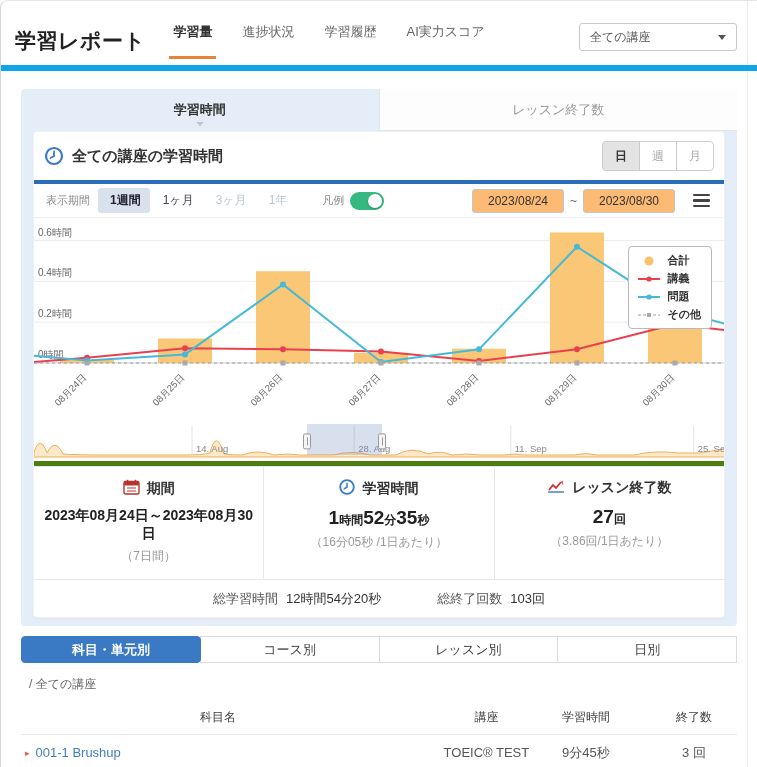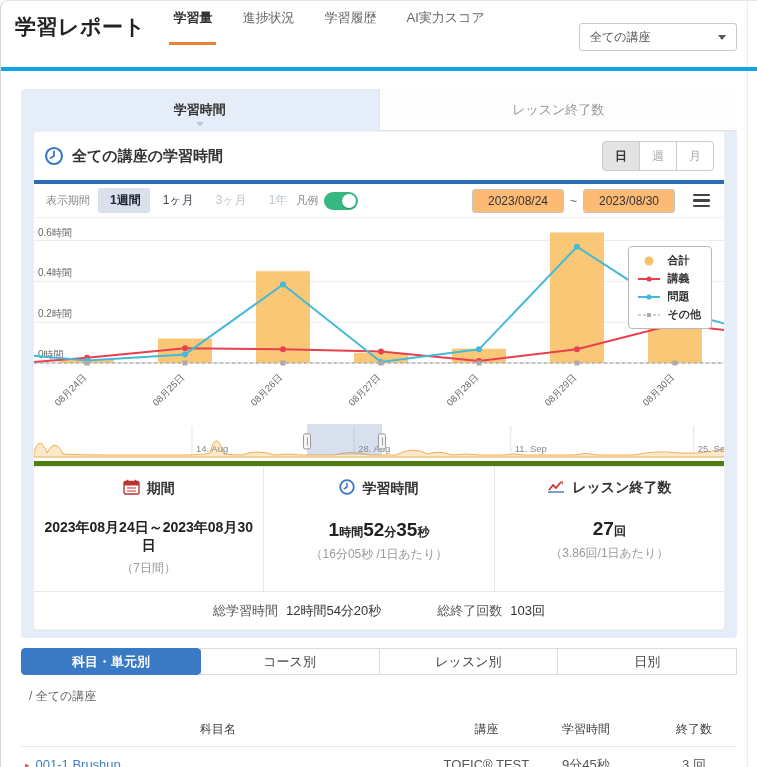--- a/index.html
+++ b/index.html
@@ -2,21 +2,21 @@
 <html><head>
 <meta charset="utf-8">
 <style>
   * { margin:0; padding:0; box-sizing:border-box; }
   html,body { width:757px; height:767px; }
   body { font-family:"Liberation Sans","DejaVu Sans",sans-serif; background:#fff; overflow:hidden; }
   .page { width:757px; height:767px; background:#fff; border-left:1px solid #d5d5d5; border-top:1px solid #e5e5e5; border-radius:8px 0 0 0; position:relative; overflow:hidden; }
   .page-right-line { position:absolute; top:0; right:9px; bottom:0; border-left:1px solid #ececec; }
 
   
-  .hdr { position:relative; padding:8px 20px 0 14px; border-bottom:4px solid #0ea5e9; height:70px; }
+  .hdr { position:relative; padding:22px 20px 0 14px; border-bottom:6px solid #0ea5e9; height:70px; }
   .hdr-row { display:flex; align-items:center; }
   .hdr-title { font-size:21px; font-weight:bold; color:#222; letter-spacing:.5px; }
   .hdr-nav { display:flex; margin-left:28px; gap:30px; }
   .hdr-nav-item { font-size:13px; color:#666; padding-bottom:18px; position:relative; cursor:pointer; white-space:nowrap; }
   .hdr-nav-item.active { color:#333; font-weight:bold; }
   .hdr-nav-item.active::after { content:""; position:absolute; left:-4px; right:-4px; bottom:0; height:3px; background:#e8833a; }
   .course-select { position:absolute; right:20px; top:22px; width:158px; height:28px; border:1px solid #c9c9c9; border-radius:3px; background:#fff; display:flex; align-items:center; padding:0 10px; font-size:12px; color:#555; cursor:pointer; }
   .caret-down { margin-left:auto; width:0; height:0; border-left:4px solid transparent; border-right:4px solid transparent; border-top:5px solid #555; }
 
   
@@ -40,21 +40,21 @@
   .gran-btn.active { background:#e3e3e3; color:#333; font-weight:bold; }
   .blue-rule { height:4px; background:#2a6db8; }
 
   
   .controls { height:34px; display:flex; align-items:center; padding:0 12px; border-bottom:1px solid #f0f0f0; }
   .ctl-label { font-size:11px; color:#888; margin-right:8px; }
   .period-btns { display:flex; gap:4px; }
   .period-btn { font-size:12px; color:#445; padding:4px 9px; border-radius:3px; cursor:pointer; white-space:nowrap; }
   .period-btn.active { background:#d9e1ed; color:#223; font-weight:bold;padding-left:12px; }
   .period-btn.disabled { color:#bcc6d0; cursor:default; }
-  .legend-wrap { display:flex; align-items:center; gap:6px; }
+  .legend-wrap { display:flex; align-items:center; gap:6px; margin-left:26px; }
   .toggle { width:34px; height:18px; border-radius:9px; background:#36b981; position:relative; cursor:pointer; }
   .toggle .knob { position:absolute; top:2px; right:2px; width:14px; height:14px; border-radius:50%; background:#fff; box-shadow:0 1px 2px rgba(0,0,0,.25); }
   .dates { margin-left:auto; display:flex; align-items:center; gap:6px; }
   .date-box { width:92px; height:24px; border:1px solid #c5c5c5; border-radius:3px; font-size:12px; color:#333; display:flex; align-items:center; justify-content:center; background:#fdba74; cursor:text; }
   .tilde { font-size:12px; color:#666; }
   .burger { margin-left:10px; display:flex; flex-direction:column; gap:3px; cursor:pointer; padding:2px; }
   .burger div { width:17px; height:2.5px; background:#444; border-radius:1px; }
 
   
   .chart-wrap { position:relative; padding:2px 0 0 0; }
@@ -64,21 +64,21 @@
   
   .nav-wrap { position:relative; height:42px; border-bottom:5px solid #4d7c0f; }
   .nav-selection { position:absolute; top:0; bottom:6px; background:rgba(116,139,189,.28); }
   .nav-handle { position:absolute; top:50%; transform:translate(-50%,-60%); width:8px; height:16px; background:#f5f5f5; border:1px solid #999; border-radius:2px; cursor:ew-resize; }
   .nav-handle::after { content:""; position:absolute; left:3px; top:3px; bottom:3px; width:1px; background:#999; }
 
   
   .stats { display:flex; border-top:1px solid #e8e8e8; }
   .stat { flex:1; padding:12px 8px 14px 8px; text-align:center; border-left:1px solid #e8e8e8; }
   .stat:first-child { border-left:none; }
-  .stat-hdr { display:flex; align-items:center; justify-content:center; gap:7px; font-size:14px; font-weight:bold; color:#333; margin-bottom:21px; }
+  .stat-hdr { display:flex; align-items:center; justify-content:center; gap:7px; font-size:14px; font-weight:bold; color:#333; margin-bottom:9px; }
   .stat-value { font-size:14px; font-weight:bold; color:#222; }
   .stat-value .num { font-size:19px; }
   .stat-value .unit { font-size:12px; }
   .stat-sub { margin-top:5px; font-size:12px; color:#999; }
   .totals { border-top:1px solid #e8e8e8; height:38px; display:flex; align-items:center; justify-content:center; gap:56px; }
   .total-item { font-size:13px; color:#555; display:flex; gap:8px; }
   .total-item .tv { color:#333; }
 
   
   .breakdown { margin:10px 20px 0 20px; }

